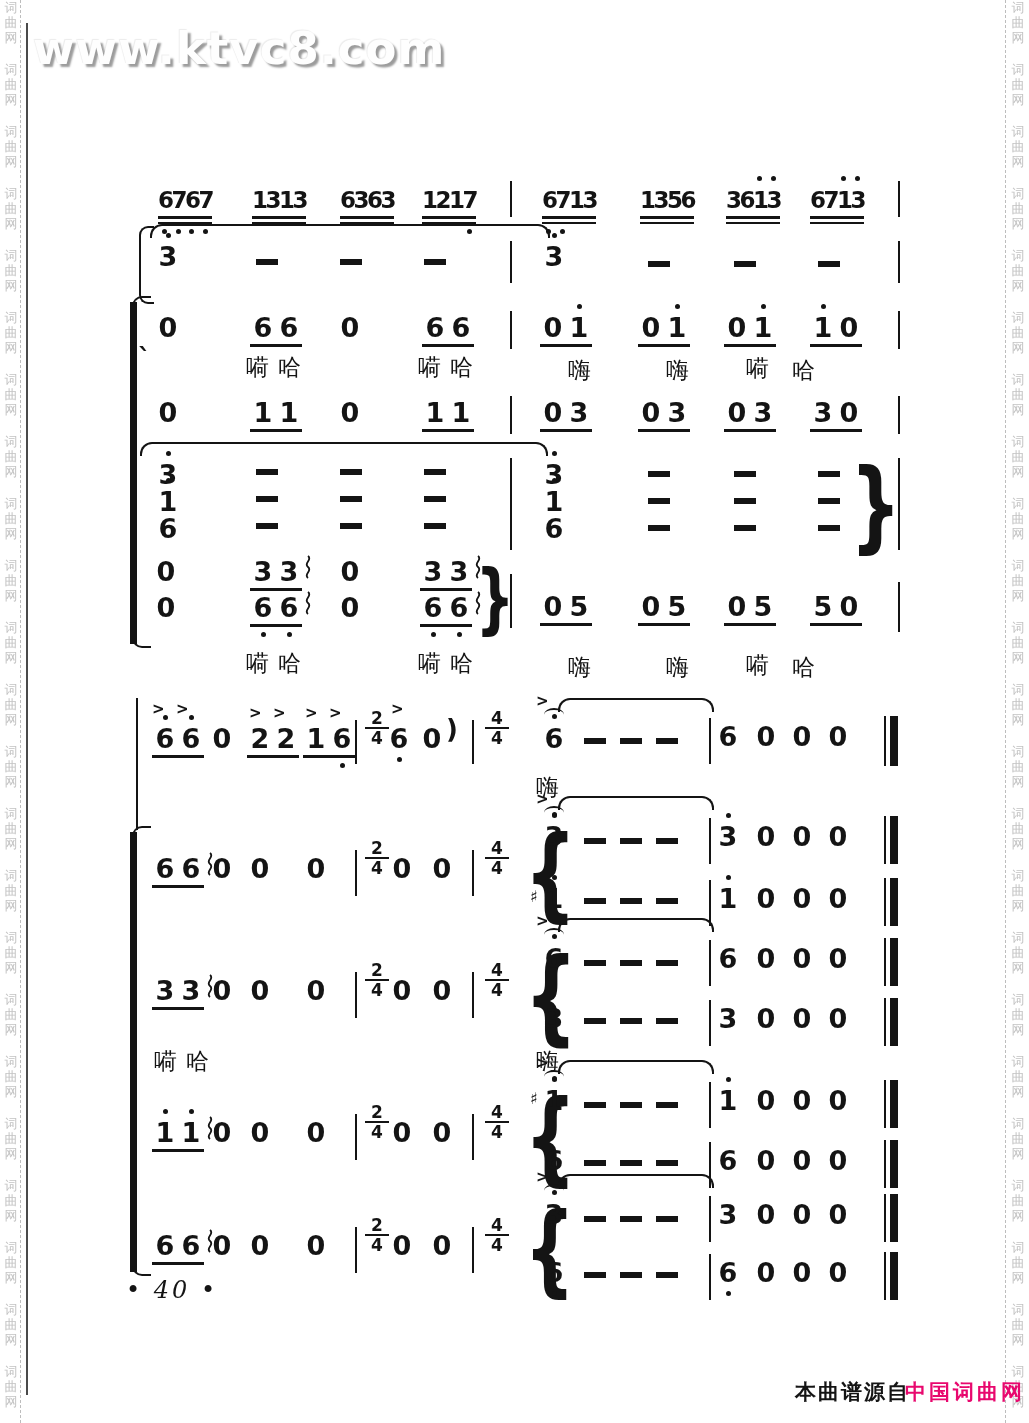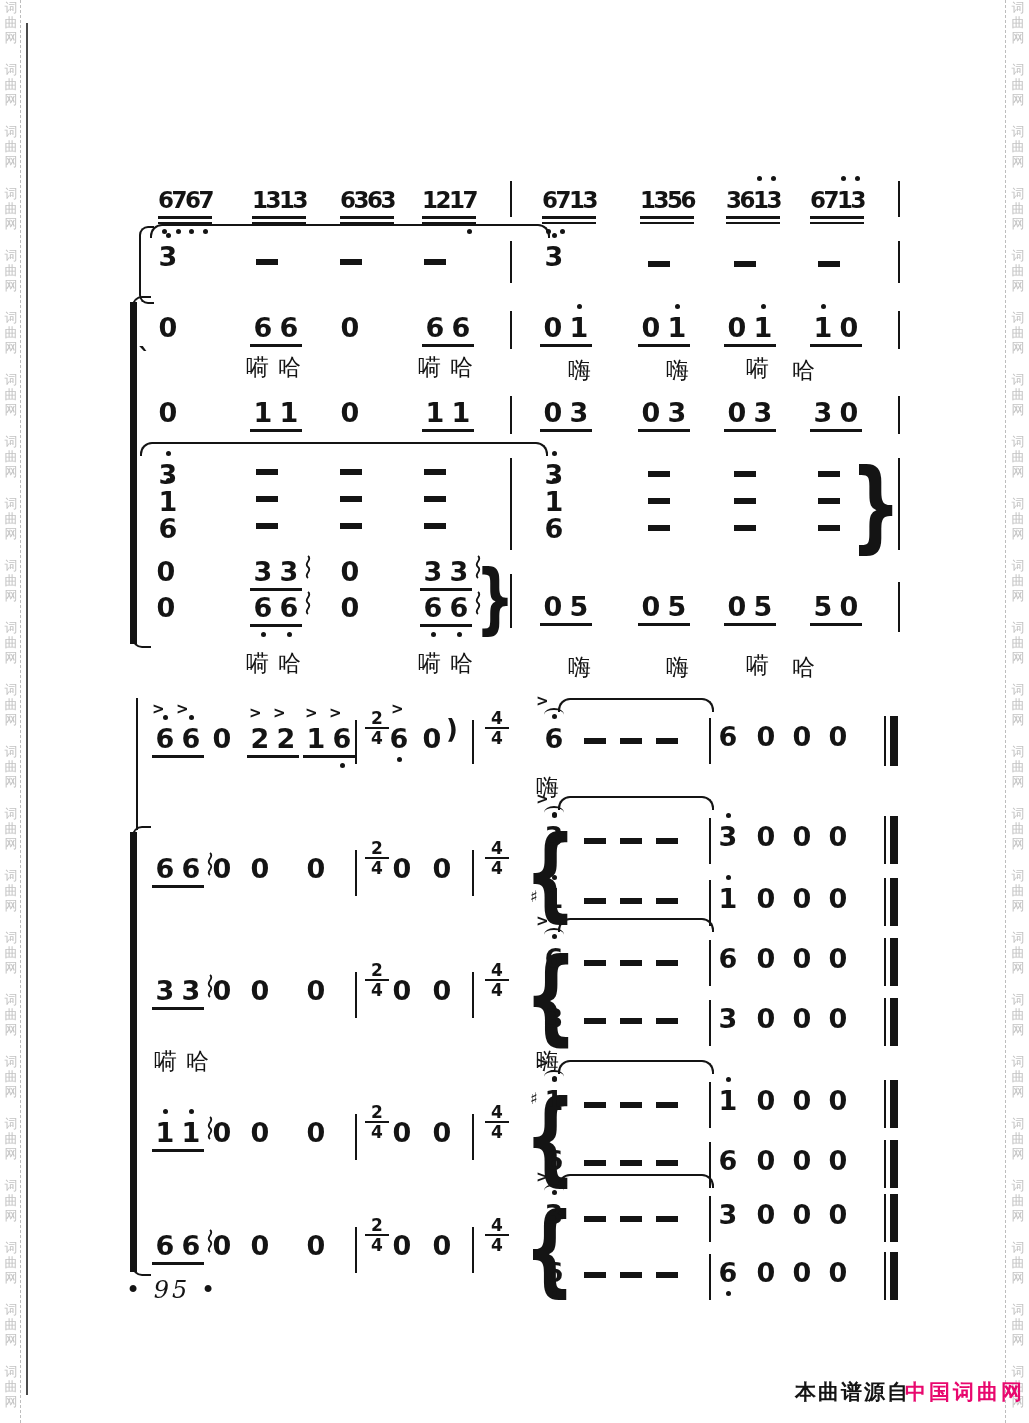--- a/index.html
+++ b/index.html
@@ -283,20 +283,21 @@
         <div>曲</div>
         <div>网</div>
       </div>
       <div class="grp">
         <div>词</div>
         <div>曲</div>
         <div>网</div>
       </div>
     </div>
 
+  <div class="wm">www.ktvc8.com</div>
 
   <div id="score">
       <div class="n" style="left: 158px; top: 185px;">
         <span class="c" style="width: 13.5px; font-size: 23px;">6</span>
         <span class="c" style="width: 13.5px; font-size: 23px;">7</span>
         <span class="c" style="width: 13.5px; font-size: 23px;">6</span>
         <span class="c" style="width: 13.5px; font-size: 23px;">7</span>
         <div class="ul" style="left: 0px; top: 31px; width: 54px;"></div>
         <div class="ul" style="left: 0px; top: 36.5px; width: 54px;"></div>
         <div class="dt" style="left: 4.25px; top: 44px;"></div>
@@ -1036,17 +1037,17 @@
       </div>
       <div class="fbx" style="left: 884px; top: 1252px; width: 14px; height: 48px;">
         <div class="t1"></div>
         <div class="t2"></div>
       </div>
       <div class="vl" style="left: 130px; top: 832px; width: 6.5px; height: 440px;"></div>
       <div class="hk l" style="left: 132px; top: 826px;"></div>
       <div class="hk bl" style="left: 132px; top: 1262px;"></div>
     </div>
 
-  <div class="pgnum">• 95 •</div>
+  <div class="pgnum">• 40 •</div>
 
   <div class="footer ft-prefix">本曲谱源自</div>
   <div class="footer ft-brand" id="brand" style="color: rgb(232, 8, 110);">中国词曲网</div>
 </div>
 
 </body></html>

